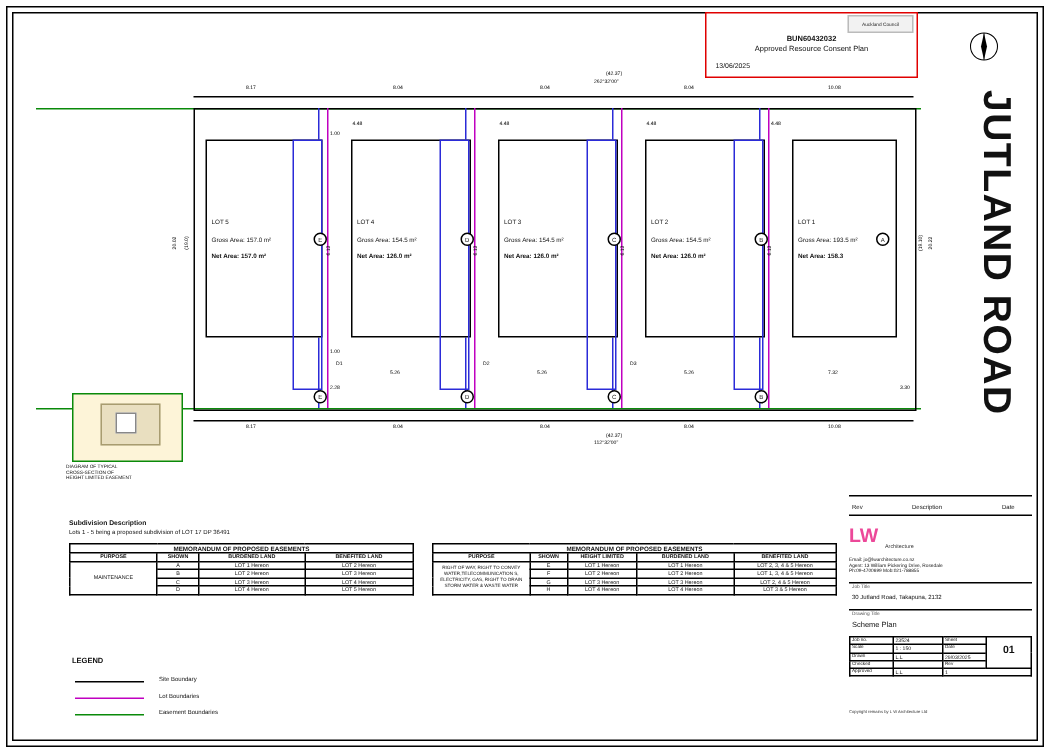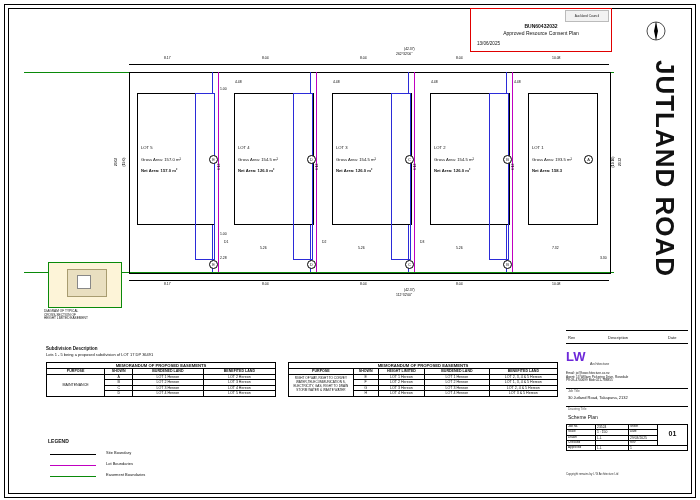--- a/index.html
+++ b/index.html
@@ -30,21 +30,21 @@
            font-size:4px;text-align:center;line-height:7px;background:#fff;}
   #jutland{position:absolute;left:640px;top:60px;width:40px;height:240px;
            font-size:26px;font-weight:bold;letter-spacing:1px;
            writing-mode:vertical-rl;text-orientation:mixed;}
   
   #stamp{left:470px;top:8px;width:140px;height:42px;border:1.5px solid #e00000;background:#fff;}
   
   table{border-collapse:collapse;}
   td,th{border:0.7px solid #000;padding:0 1px;font-size:3.6px;line-height:1.25;text-align:center;}
   .tblhdr{font-weight:bold;font-size:4.2px;}
-  .lw-red{color:#6d28d9;}
+  .lw-red{color:#ec4899;}
   .legline{position:absolute;height:0;}
 </style>
 </head>
 <body>
 
 <div id="sheet">
 
   <div class="abs bord" id="frame"></div>
   <div class="abs bord" id="frameInner"></div>
 

